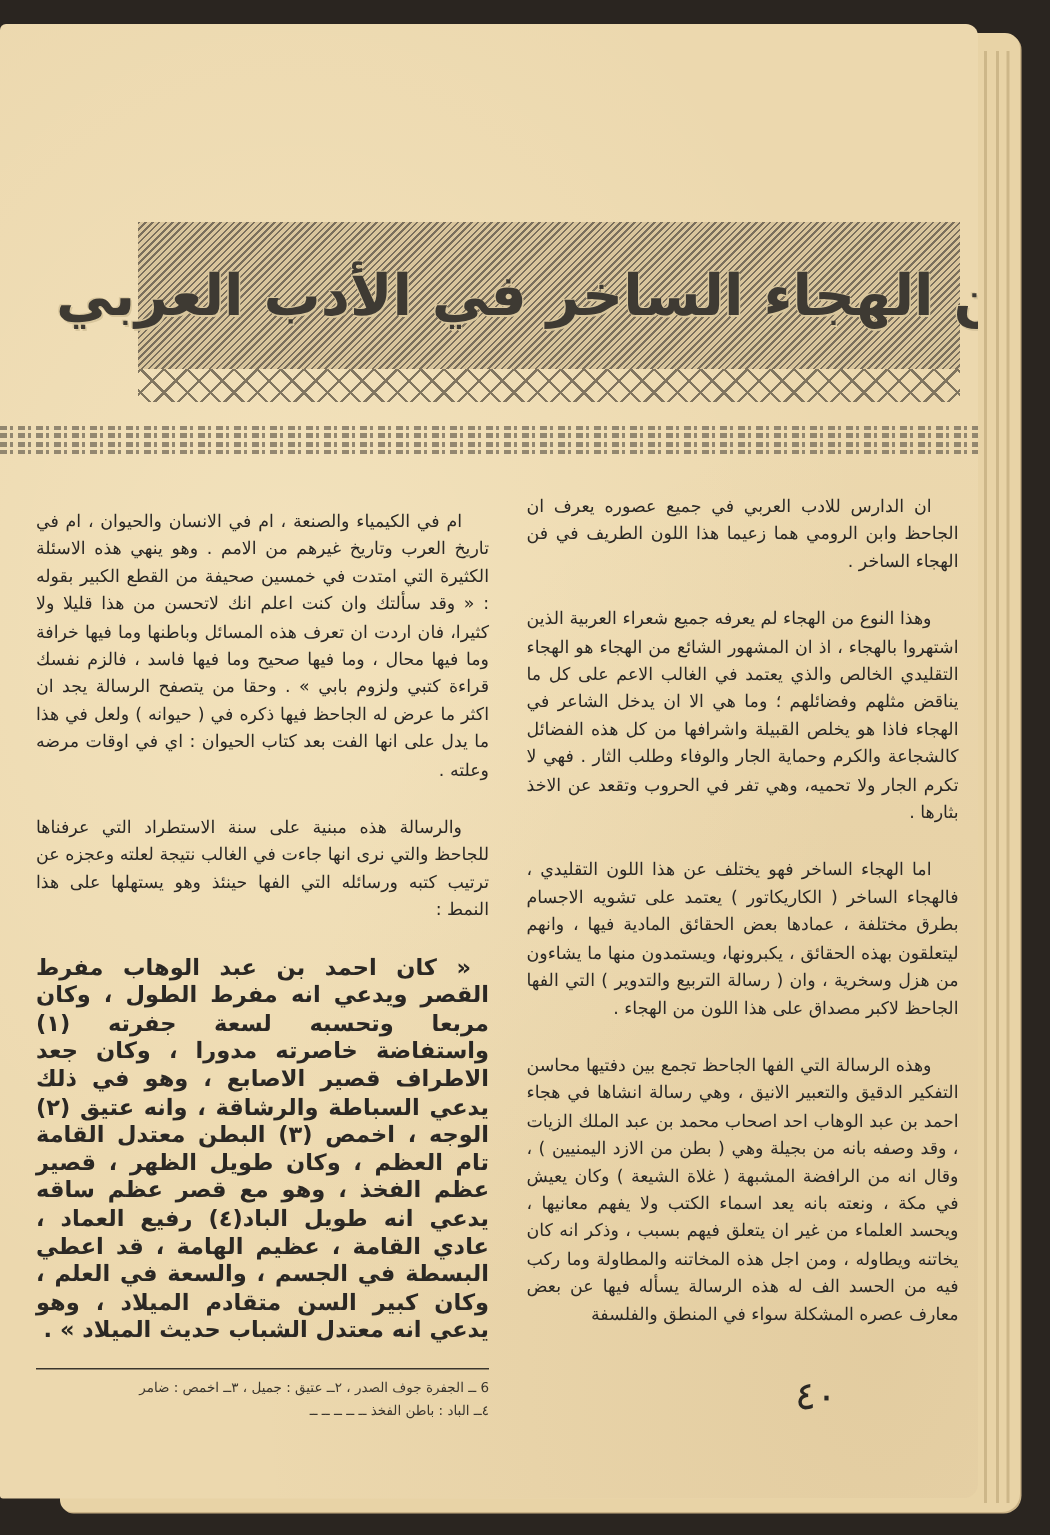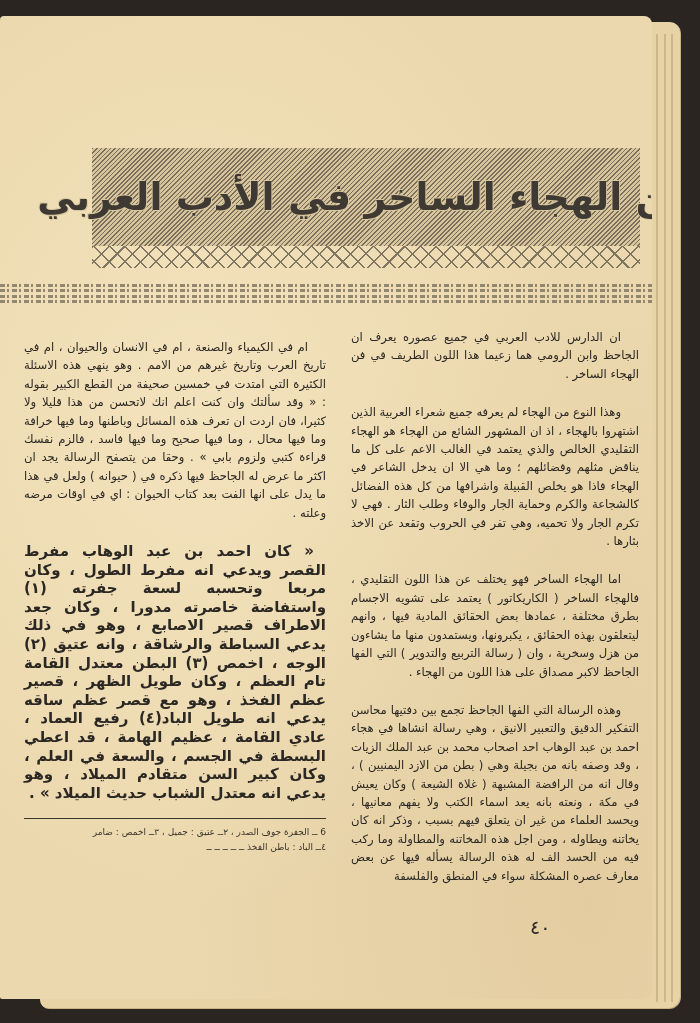--- a/index.html
+++ b/index.html
@@ -14,21 +14,21 @@
   .rule-band { position:absolute; left:0; right:0; top:268px; height:20px; background: repeating-linear-gradient(90deg, #7c725f 0 5px, transparent 5px 7px, #7c725f 7px 9px, transparent 9px 12px); -webkit-mask: linear-gradient(#000 0 3px, transparent 3px 5px, #000 5px 8px, transparent 8px 11px, #000 11px 14px, transparent 14px 16px, #000 16px 19px, transparent 19px); mask: linear-gradient(#000 0 3px, transparent 3px 5px, #000 5px 8px, transparent 8px 11px, #000 11px 14px, transparent 14px 16px, #000 16px 19px, transparent 19px); opacity:0.8; }
   .col { position:absolute; direction:rtl; text-align:justify; color:#2b2824; font-size:11.6px; line-height:18.4px; }
   .col p { margin:0 0 20px 0; text-indent:18px; }
   .col-right { left:335px; width:288px; top:312px;margin-left:16px; }
   .col-left { left:24px; width:302px; top:322px; }
   .col-left p.quote { font-weight:bold; text-indent:12px; font-size:15px; line-height:18.6px; margin-bottom:16px; }
   .col-left p.last { margin-bottom:6px; }
   .footnote-rule { height:1px; background:#3a352d; margin:2px 0 6px 0; width:100%; }
   .footnotes { font-size:9px; line-height:15px; color:#3a352d; }
   .footnotes div { margin:0; }
-  .page-number { position:absolute; left:530px; top:900px; font-size:19px; color:#2b2824; direction:rtl; }
+  .page-number { position:absolute; left:530px; top:900px; font-size:26px; color:#2b2824; direction:rtl; }
 </style>
 </head>
 <body>
 
 <div class="page-stack">
   <div class="edge" style="right:22px"></div>
   <div class="edge" style="right:14px"></div>
   <div class="edge" style="right:7px"></div>
 </div>
 
@@ -42,20 +42,21 @@
 
   <div class="col col-right">
     <p>ان الدارس للادب العربي في جميع عصوره يعرف ان الجاحظ وابن الرومي هما زعيما هذا اللون الطريف في فن الهجاء الساخر .</p>
     <p>وهذا النوع من الهجاء لم يعرفه جميع شعراء العربية الذين اشتهروا بالهجاء ، اذ ان المشهور الشائع من الهجاء هو الهجاء التقليدي الخالص والذي يعتمد في الغالب الاعم على كل ما يناقض مثلهم وفضائلهم ؛ وما هي الا ان يدخل الشاعر في الهجاء فاذا هو يخلص القبيلة واشرافها من كل هذه الفضائل كالشجاعة والكرم وحماية الجار والوفاء وطلب الثار . فهي لا تكرم الجار ولا تحميه، وهي تفر في الحروب وتقعد عن الاخذ بثارها .</p>
     <p>اما الهجاء الساخر فهو يختلف عن هذا اللون التقليدي ، فالهجاء الساخر ( الكاريكاتور ) يعتمد على تشويه الاجسام بطرق مختلفة ، عمادها بعض الحقائق المادية فيها ، وانهم ليتعلقون بهذه الحقائق ، يكبرونها، ويستمدون منها ما يشاءون من هزل وسخرية ، وان ( رسالة التربيع والتدوير ) التي الفها الجاحظ لاكبر مصداق على هذا اللون من الهجاء .</p>
     <p>وهذه الرسالة التي الفها الجاحظ تجمع بين دفتيها محاسن التفكير الدقيق والتعبير الانيق ، وهي رسالة انشاها في هجاء احمد بن عبد الوهاب احد اصحاب محمد بن عبد الملك الزيات ، وقد وصفه بانه من بجيلة وهي ( بطن من الازد اليمنيين ) ، وقال انه من الرافضة المشبهة ( غلاة الشيعة ) وكان يعيش في مكة ، ونعته بانه يعد اسماء الكتب ولا يفهم معانيها ، ويحسد العلماء من غير ان يتعلق فيهم بسبب ، وذكر انه كان يخاتنه ويطاوله ، ومن اجل هذه المخاتنه والمطاولة وما ركب فيه من الحسد الف له هذه الرسالة يسأله فيها عن بعض معارف عصره المشكلة سواء في المنطق والفلسفة</p>
   </div>
 
   <div class="col col-left">
     <p>ام في الكيمياء والصنعة ، ام في الانسان والحيوان ، ام في تاريخ العرب وتاريخ غيرهم من الامم . وهو ينهي هذه الاسئلة الكثيرة التي امتدت في خمسين صحيفة من القطع الكبير بقوله : « وقد سألتك وان كنت اعلم انك لاتحسن من هذا قليلا ولا كثيرا، فان اردت ان تعرف هذه المسائل وباطنها وما فيها خرافة وما فيها محال ، وما فيها صحيح وما فيها فاسد ، فالزم نفسك قراءة كتبي ولزوم بابي » . وحقا من يتصفح الرسالة يجد ان اكثر ما عرض له الجاحظ فيها ذكره في ( حيوانه ) ولعل في هذا ما يدل على انها الفت بعد كتاب الحيوان : اي في اوقات مرضه وعلته .</p>
+    <p>والرسالة هذه مبنية على سنة الاستطراد التي عرفناها للجاحظ والتي نرى انها جاءت في الغالب نتيجة لعلته وعجزه عن ترتيب كتبه ورسائله التي الفها حينئذ وهو يستهلها على هذا النمط :</p>
     <p class="quote">« كان احمد بن عبد الوهاب مفرط القصر ويدعي انه مفرط الطول ، وكان مربعا وتحسبه لسعة جفرته (١) واستفاضة خاصرته مدورا ، وكان جعد الاطراف قصير الاصابع ، وهو في ذلك يدعي السباطة والرشاقة ، وانه عتيق (٢) الوجه ، اخمص (٣) البطن معتدل القامة تام العظم ، وكان طويل الظهر ، قصير عظم الفخذ ، وهو مع قصر عظم ساقه يدعي انه طويل الباد(٤) رفيع العماد ، عادي القامة ، عظيم الهامة ، قد اعطي البسطة في الجسم ، والسعة في العلم ، وكان كبير السن متقادم الميلاد ، وهو يدعي انه معتدل الشباب حديث الميلاد » .</p>
     <div class="footnote-rule"></div>
     <div class="footnotes">
       <div>6 ــ الجفرة جوف الصدر ، ٢ــ عتيق : جميل ، ٣ــ اخمص : ضامر</div>
       <div>٤ــ الباد : باطن الفخذ ــ ــ ــ ــ ــ</div>
     </div>
   </div>
 
   <div class="page-number">٤٠</div>
 </div>

